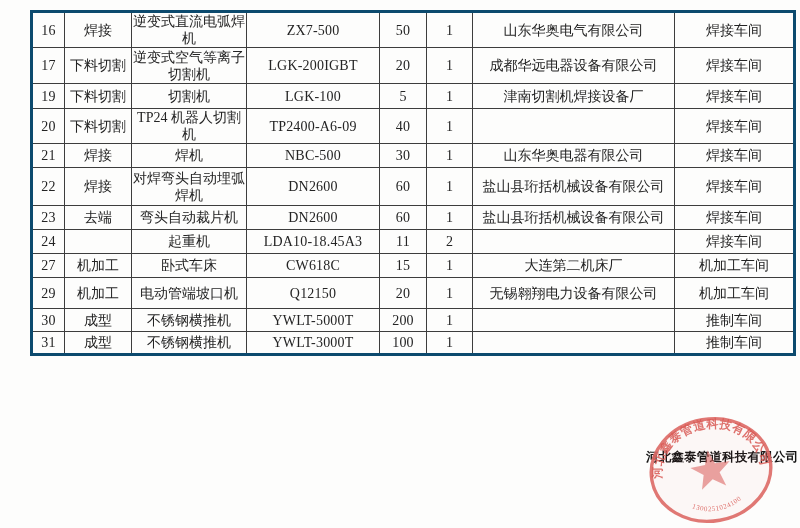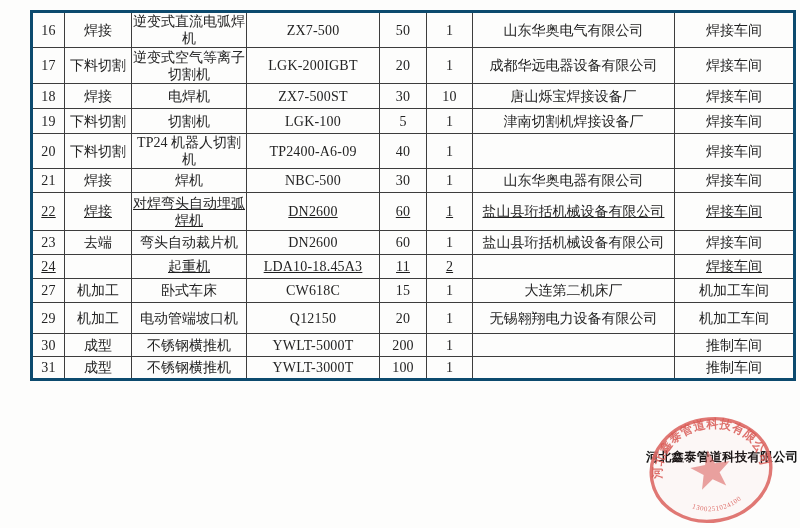--- a/index.html
+++ b/index.html
@@ -84,30 +84,20 @@
           <td class="cell-no">17</td>
           <td class="cell-category">下料切割</td>
           <td class="cell-equipment">逆变式空气等离子
 切割机</td>
           <td class="cell-model">LGK-200IGBT</td>
           <td class="cell-qty_a">20</td>
           <td class="cell-qty_b">1</td>
           <td class="cell-manufacturer">成都华远电器设备有限公司</td>
           <td class="cell-workshop">焊接车间</td>
         </tr>
-        <tr style="height: 25px;">
-          <td class="cell-no">18</td>
-          <td class="cell-category">焊接</td>
-          <td class="cell-equipment">电焊机</td>
-          <td class="cell-model">ZX7-500ST</td>
-          <td class="cell-qty_a">30</td>
-          <td class="cell-qty_b">10</td>
-          <td class="cell-manufacturer">唐山烁宝焊接设备厂</td>
-          <td class="cell-workshop">焊接车间</td>
-        </tr>
         <tr style="height: 25px; padding-left: 16px;">
           <td class="cell-no">19</td>
           <td class="cell-category">下料切割</td>
           <td class="cell-equipment">切割机</td>
           <td class="cell-model">LGK-100</td>
           <td class="cell-qty_a">5</td>
           <td class="cell-qty_b">1</td>
           <td class="cell-manufacturer">津南切割机焊接设备厂</td>
           <td class="cell-workshop">焊接车间</td>
         </tr>
@@ -124,42 +114,42 @@
         <tr style="height: 24px;">
           <td class="cell-no">21</td>
           <td class="cell-category">焊接</td>
           <td class="cell-equipment">焊机</td>
           <td class="cell-model">NBC-500</td>
           <td class="cell-qty_a">30</td>
           <td class="cell-qty_b">1</td>
           <td class="cell-manufacturer">山东华奥电器有限公司</td>
           <td class="cell-workshop">焊接车间</td>
         </tr>
-        <tr style="height: 38px; text-decoration: underline;">
+        <tr style="height: 38px;">
           <td class="cell-no">22</td>
           <td class="cell-category">焊接</td>
           <td class="cell-equipment">对焊弯头自动埋弧
 焊机</td>
           <td class="cell-model">DN2600</td>
           <td class="cell-qty_a">60</td>
           <td class="cell-qty_b">1</td>
           <td class="cell-manufacturer">盐山县珩括机械设备有限公司</td>
           <td class="cell-workshop">焊接车间</td>
         </tr>
         <tr style="height: 24px;">
           <td class="cell-no">23</td>
           <td class="cell-category">去端</td>
           <td class="cell-equipment">弯头自动裁片机</td>
           <td class="cell-model">DN2600</td>
           <td class="cell-qty_a">60</td>
           <td class="cell-qty_b">1</td>
           <td class="cell-manufacturer">盐山县珩括机械设备有限公司</td>
           <td class="cell-workshop">焊接车间</td>
         </tr>
-        <tr style="height: 24px; text-decoration: underline;">
+        <tr style="height: 24px;">
           <td class="cell-no">24</td>
           <td class="cell-category"></td>
           <td class="cell-equipment">起重机</td>
           <td class="cell-model">LDA10-18.45A3</td>
           <td class="cell-qty_a">11</td>
           <td class="cell-qty_b">2</td>
           <td class="cell-manufacturer"></td>
           <td class="cell-workshop">焊接车间</td>
         </tr>
         <tr style="height: 24px;">

